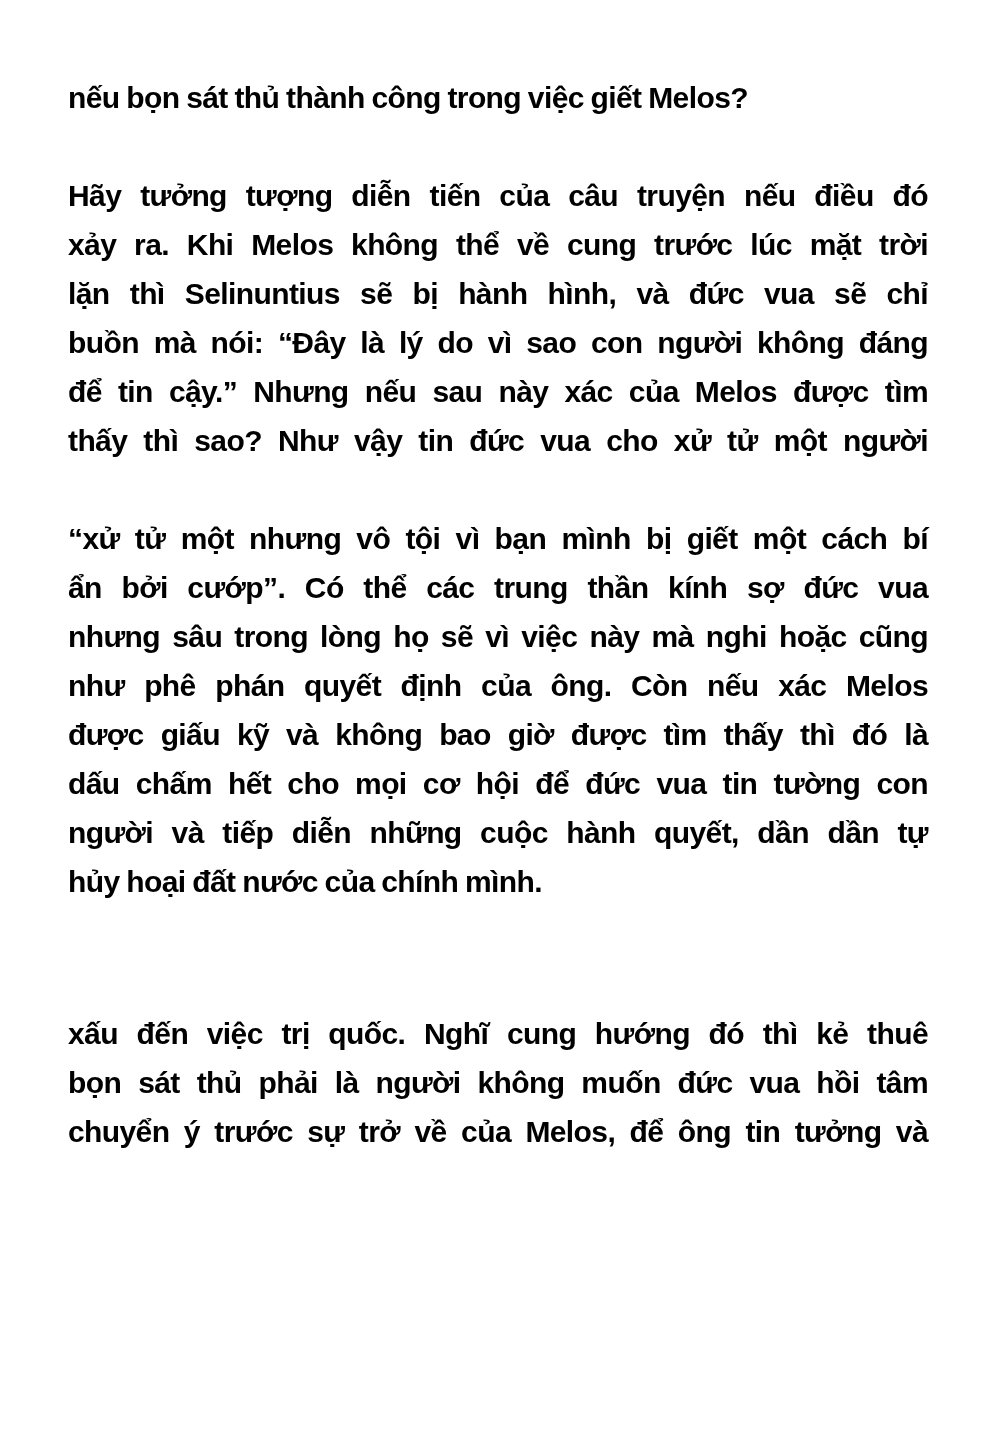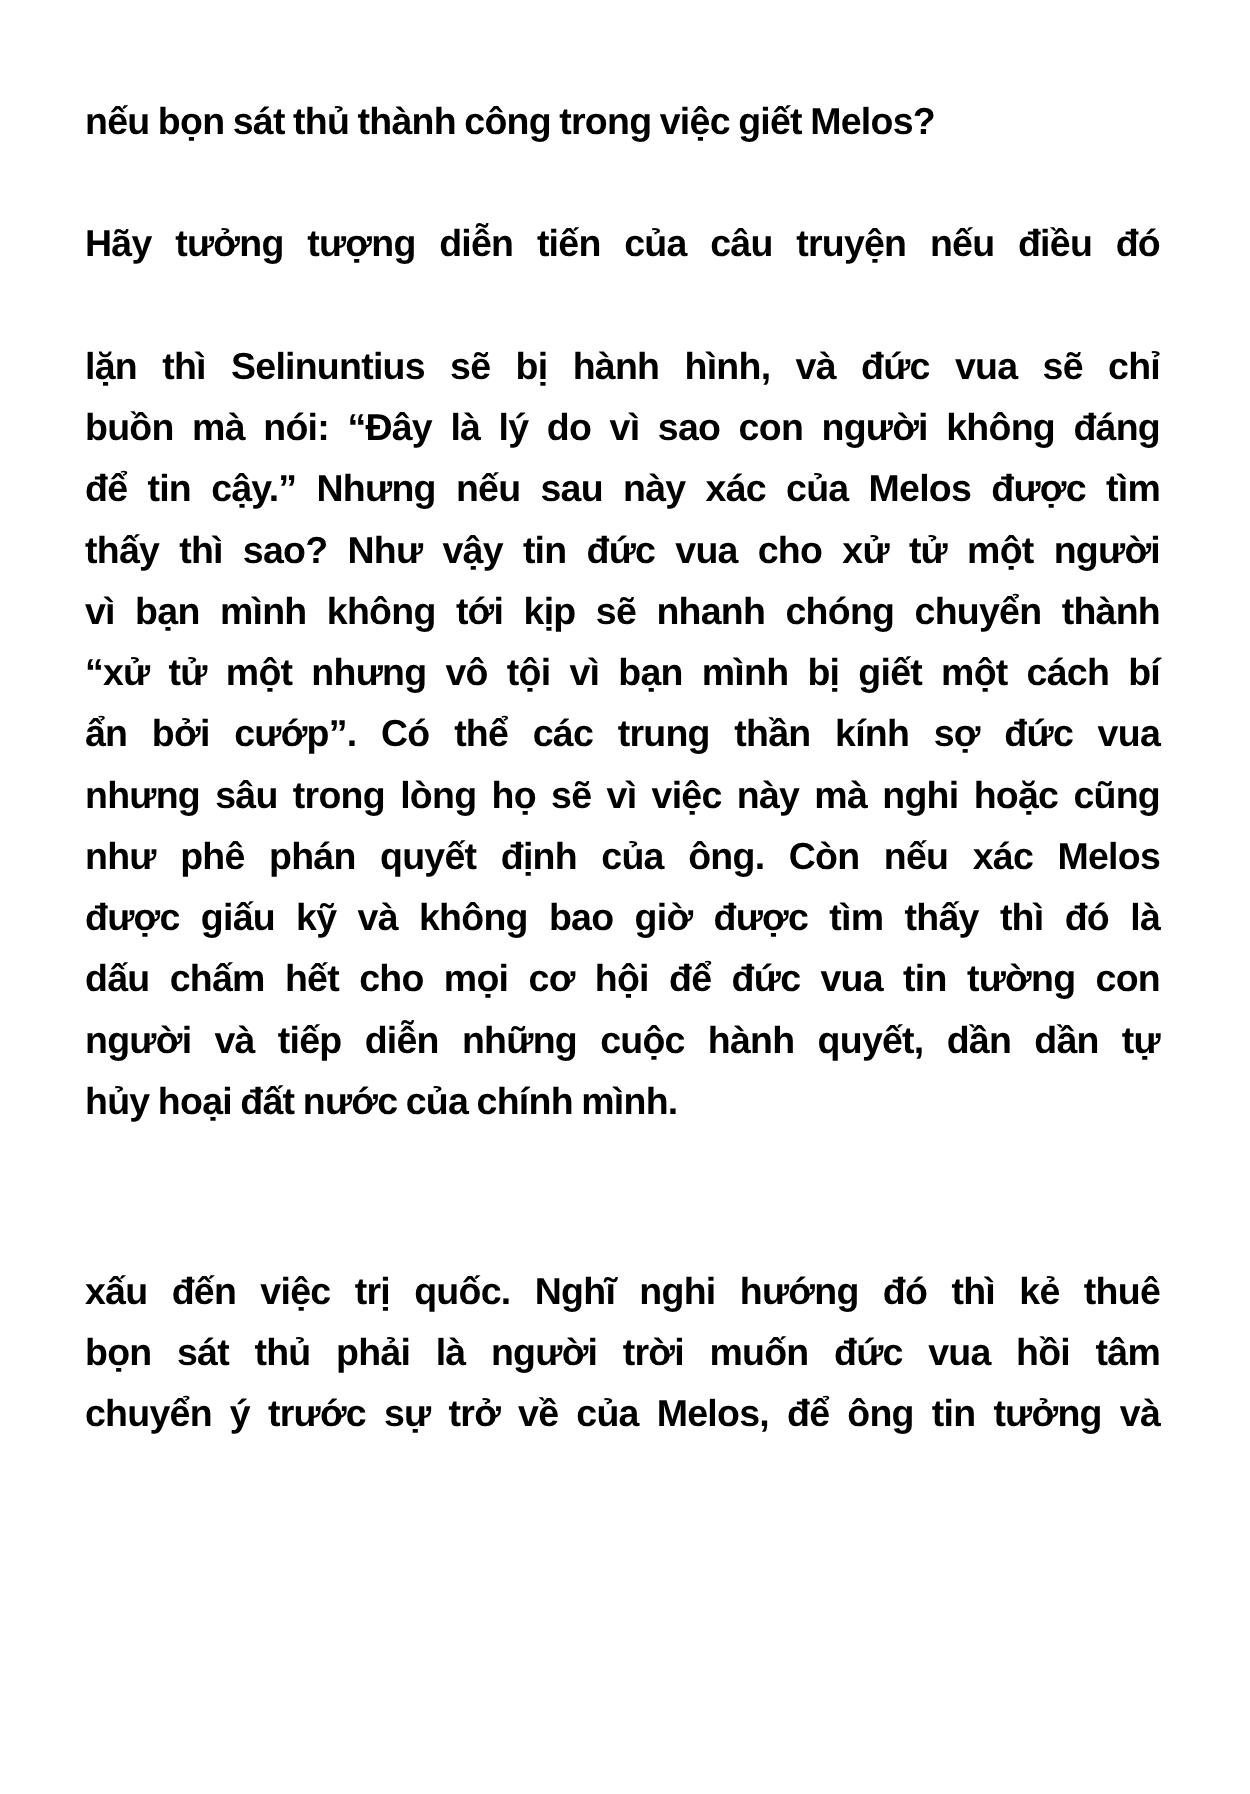--- a/index.html
+++ b/index.html
@@ -43,32 +43,32 @@
   }
 </style>
 </head>
 <body>
 
 <div class="page">
 
   <div class="line last" style="top:74px">nếu bọn sát thủ thành công trong việc giết Melos?</div>
 
   <div class="line" style="top:172px">Hãy tưởng tượng diễn tiến của câu truyện nếu điều đó</div>
+  <div class="line" style="top:221px">xảy ra. Khi Melos không thể về cung trước lúc mặt trời</div>
   <div class="line" style="top:270px">lặn thì Selinuntius sẽ bị hành hình, và đức vua sẽ chỉ</div>
   <div class="line" style="top:319px">buồn mà nói: “Đây là lý do vì sao con người không đáng</div>
   <div class="line" style="top:368px">để tin cậy.” Nhưng nếu sau này xác của Melos được tìm</div>
   <div class="line" style="top:417px">thấy thì sao? Như vậy tin đức vua cho xử tử một người</div>
-  <div class="line" style="top:466px">vì bạn mình không tới kịp sẽ nhanh chóng chuyển thành</div>
   <div class="line" style="top:515px">“xử tử một nhưng vô tội vì bạn mình bị giết một cách bí</div>
   <div class="line" style="top:564px">ẩn bởi cướp”. Có thể các trung thần kính sợ đức vua</div>
   <div class="line" style="top:613px">nhưng sâu trong lòng họ sẽ vì việc này mà nghi hoặc cũng</div>
   <div class="line" style="top:662px">như phê phán quyết định của ông. Còn nếu xác Melos</div>
   <div class="line" style="top:711px">được giấu kỹ và không bao giờ được tìm thấy thì đó là</div>
   <div class="line" style="top:760px">dấu chấm hết cho mọi cơ hội để đức vua tin tường con</div>
   <div class="line" style="top:809px">người và tiếp diễn những cuộc hành quyết, dần dần tự</div>
   <div class="line last" style="top:858px">hủy hoại đất nước của chính mình.</div>
 
-  <div class="line" style="top:1010px">xấu đến việc trị quốc. Nghĩ nghi hướng đó thì kẻ thuê</div>
-  <div class="line" style="top:1059px">bọn sát thủ phải là người trời muốn đức vua hồi tâm</div>
+  <div class="line" style="top:1010px">xấu đến việc trị quốc. Nghĩ cung hướng đó thì kẻ thuê</div>
+  <div class="line" style="top:1059px">bọn sát thủ phải là người không muốn đức vua hồi tâm</div>
   <div class="line" style="top:1108px">chuyển ý trước sự trở về của Melos, để ông tin tưởng và</div>
 
 
 </div>
 
 </body></html>

